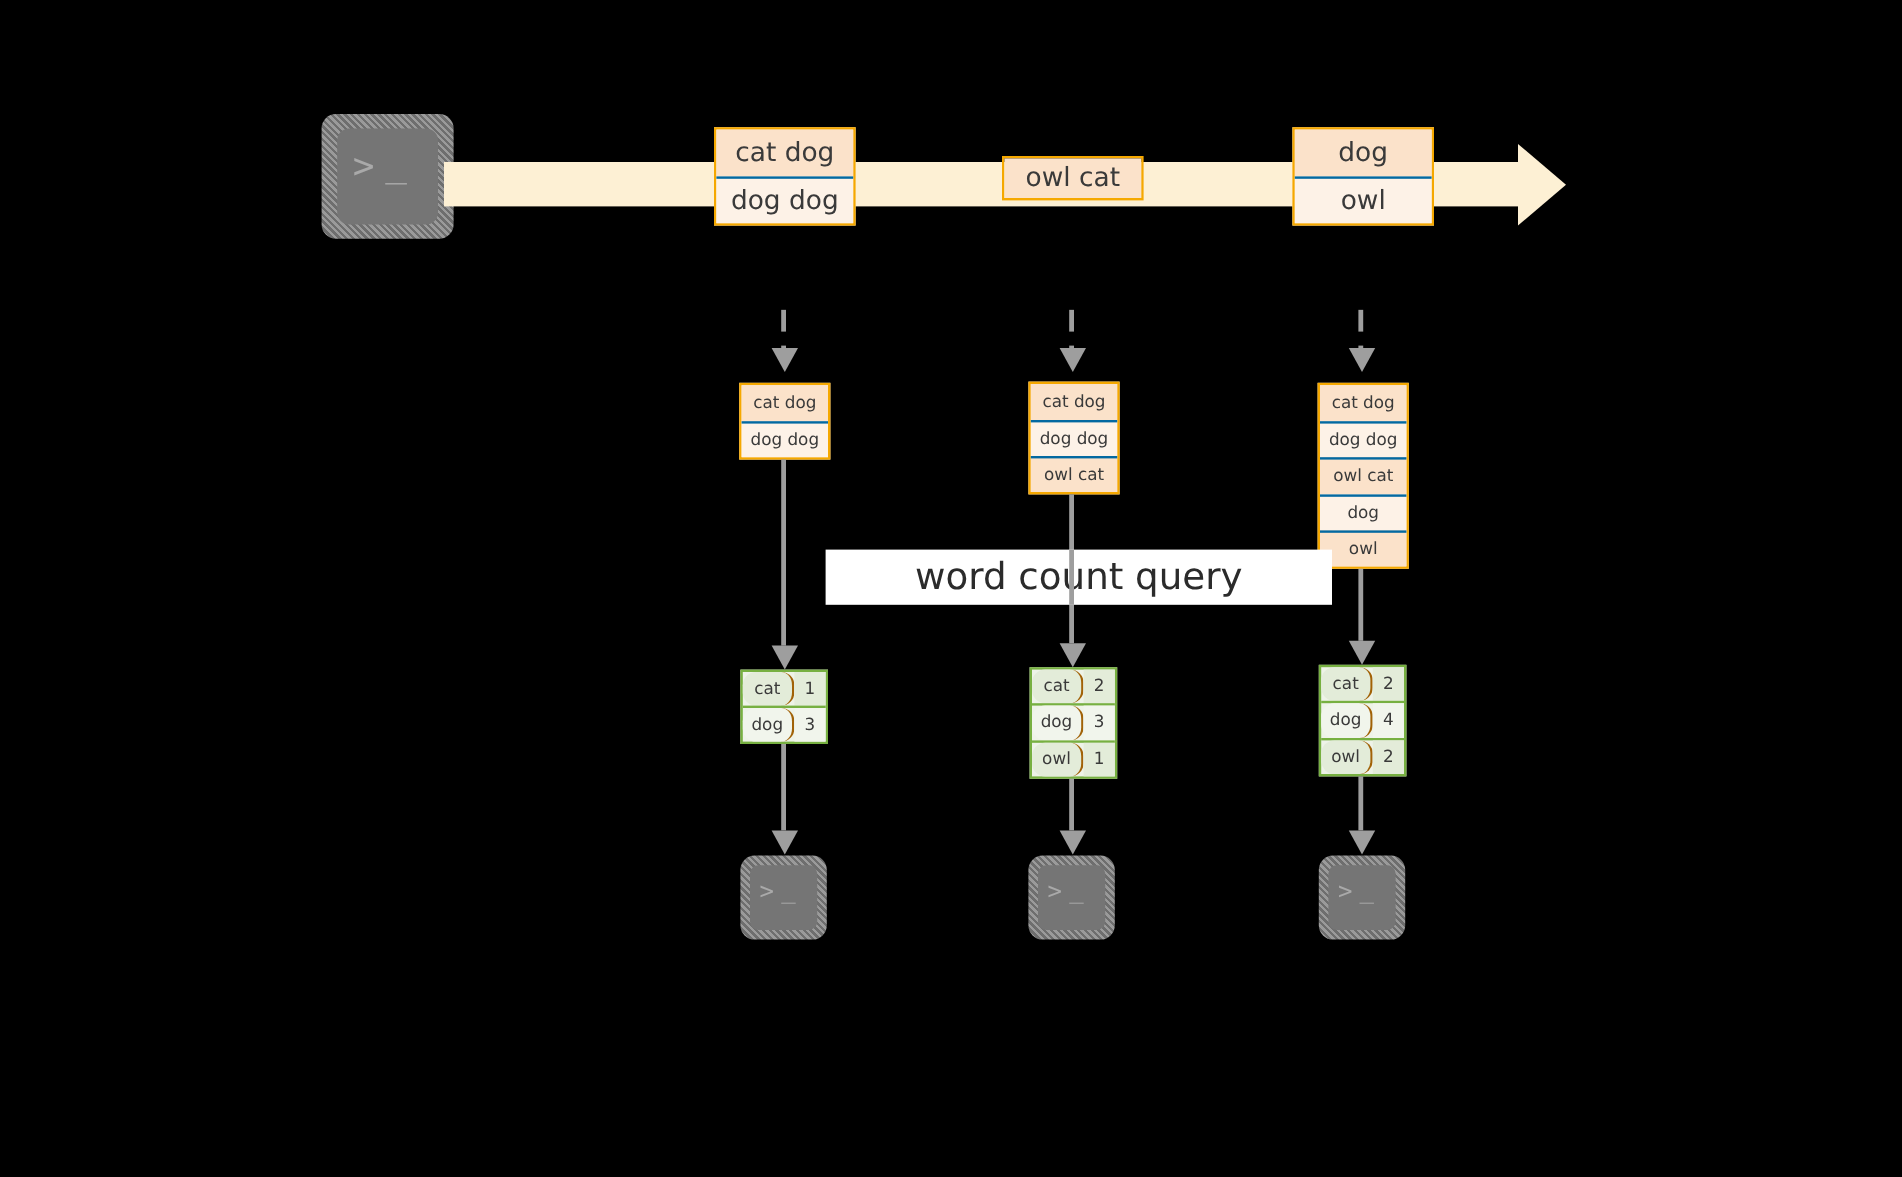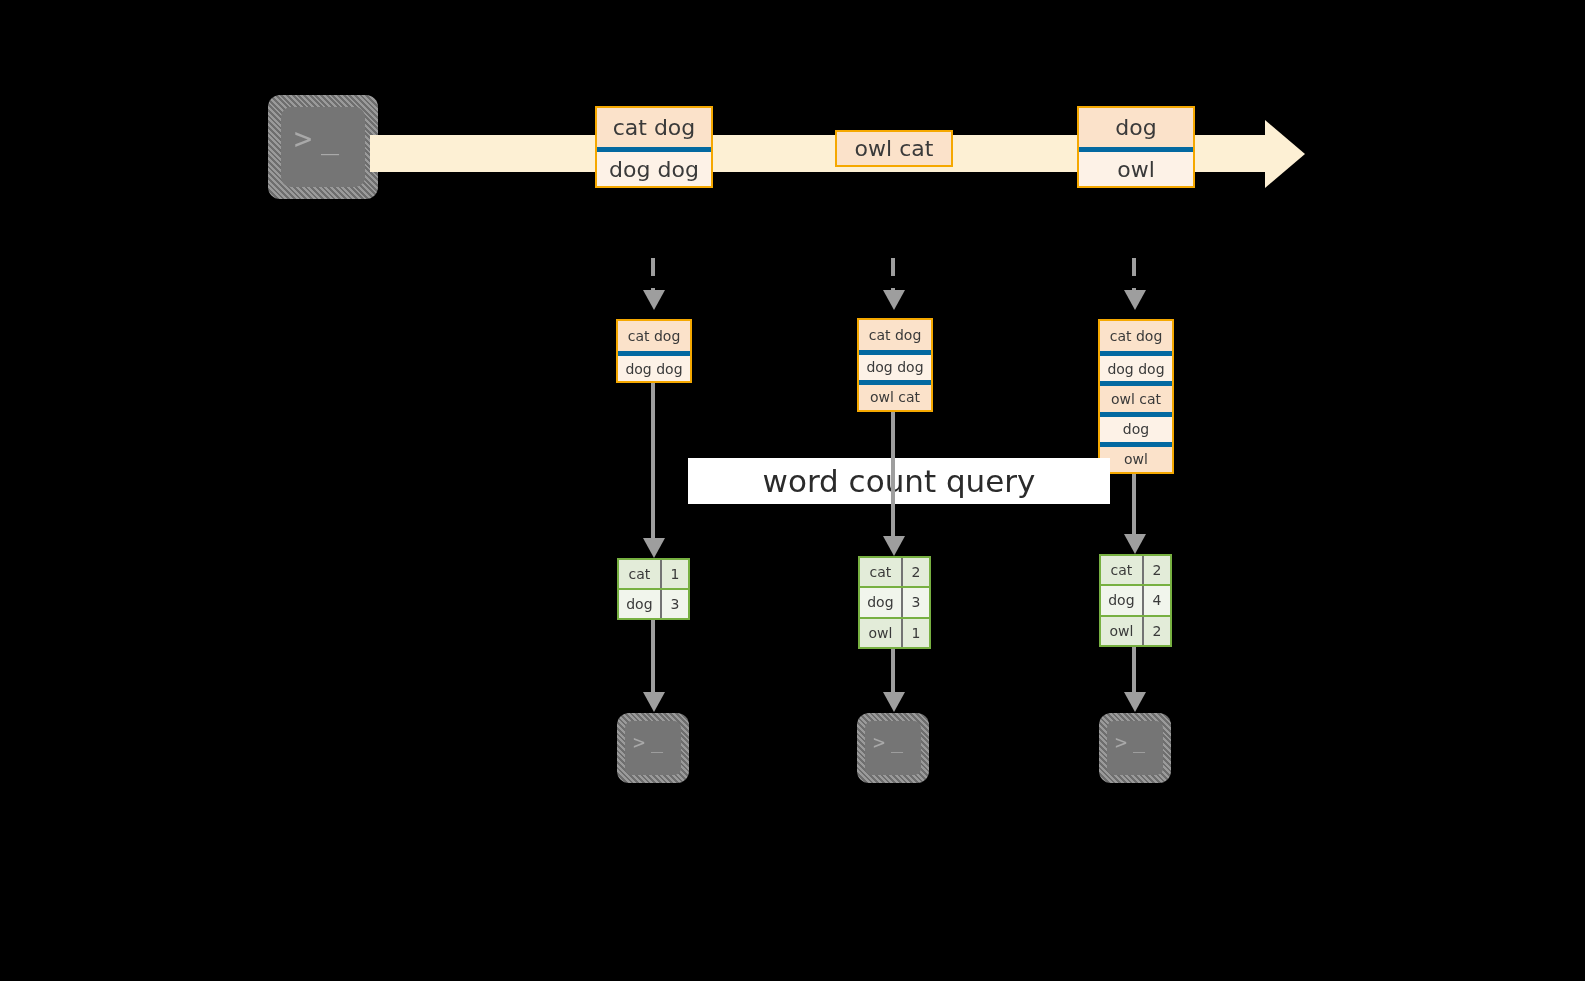--- a/index.html
+++ b/index.html
@@ -61,21 +61,21 @@
     background: #fdf0e4;
   }
   .orow {
     box-sizing: border-box;
     display: flex; align-items: center; justify-content: center;
     color: #3a3a3a;
     white-space: nowrap;
   }
   .orow.dark  { background: #fbe2ca; }
   .orow.light { background: #fdf2e7; }
-  .orow + .orow { border-top: 5px solid #0369a1; }
+  .orow + .orow { border-top: 2px solid #0369a1; }
 
   
   .gbox {
     position: absolute;
     box-sizing: border-box;
     border: 2px solid #77b041;
     background: #eef3e8;
     display: flex; flex-direction: column;
   }
   .grow {
@@ -83,21 +83,21 @@
     flex: 1 1 0;
     box-sizing: border-box;
   }
   .grow + .grow { border-top: 2px solid #77b041; }
   .gcell {
     box-sizing: border-box;
     display: flex; align-items: center; justify-content: center;
     color: #3a3a3a;
     white-space: nowrap;
   }
-  .gcell.k { flex: 0 0 62%; border-right: 2px solid #737373; }
+  .gcell.k { flex: 0 0 62%; border-right: 2px solid #a16207; border-radius: 11px; }
   .gcell.v { flex: 1 1 auto; }
   .grow.tint  .gcell { background: #e3ecd9; }
   .grow.plain .gcell { background: #f1f5ec; }
 
   
   .vline {
     position: absolute;
     background: #9e9e9e;
     width: 4px;
   }

